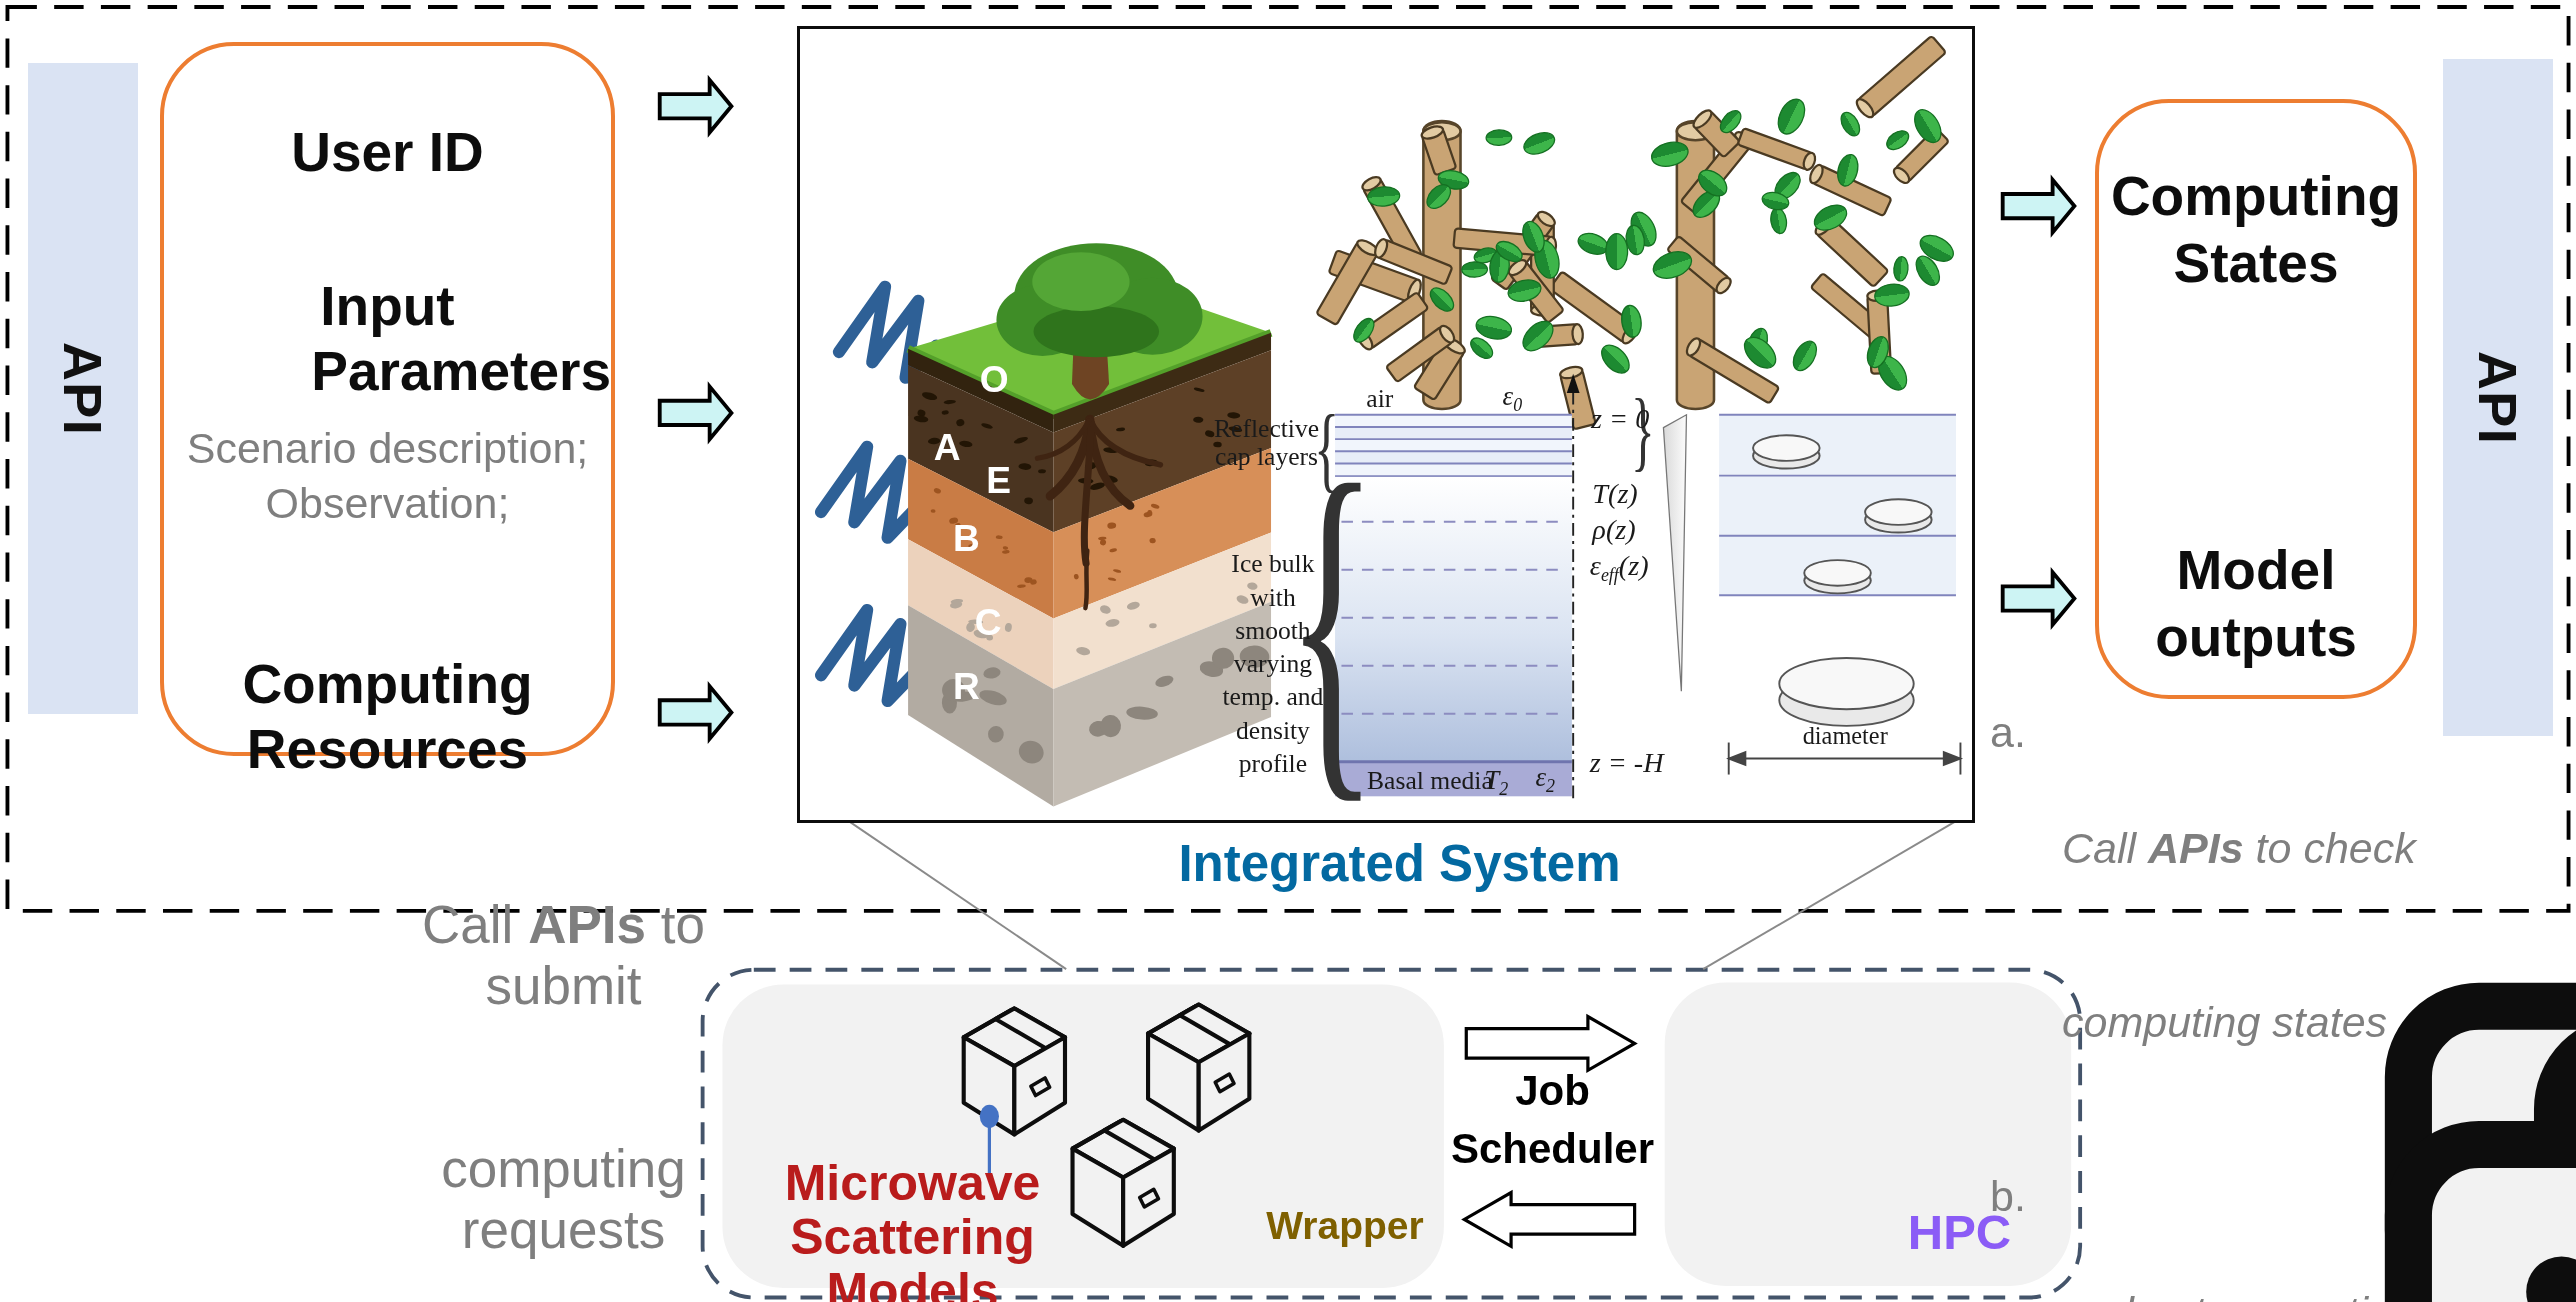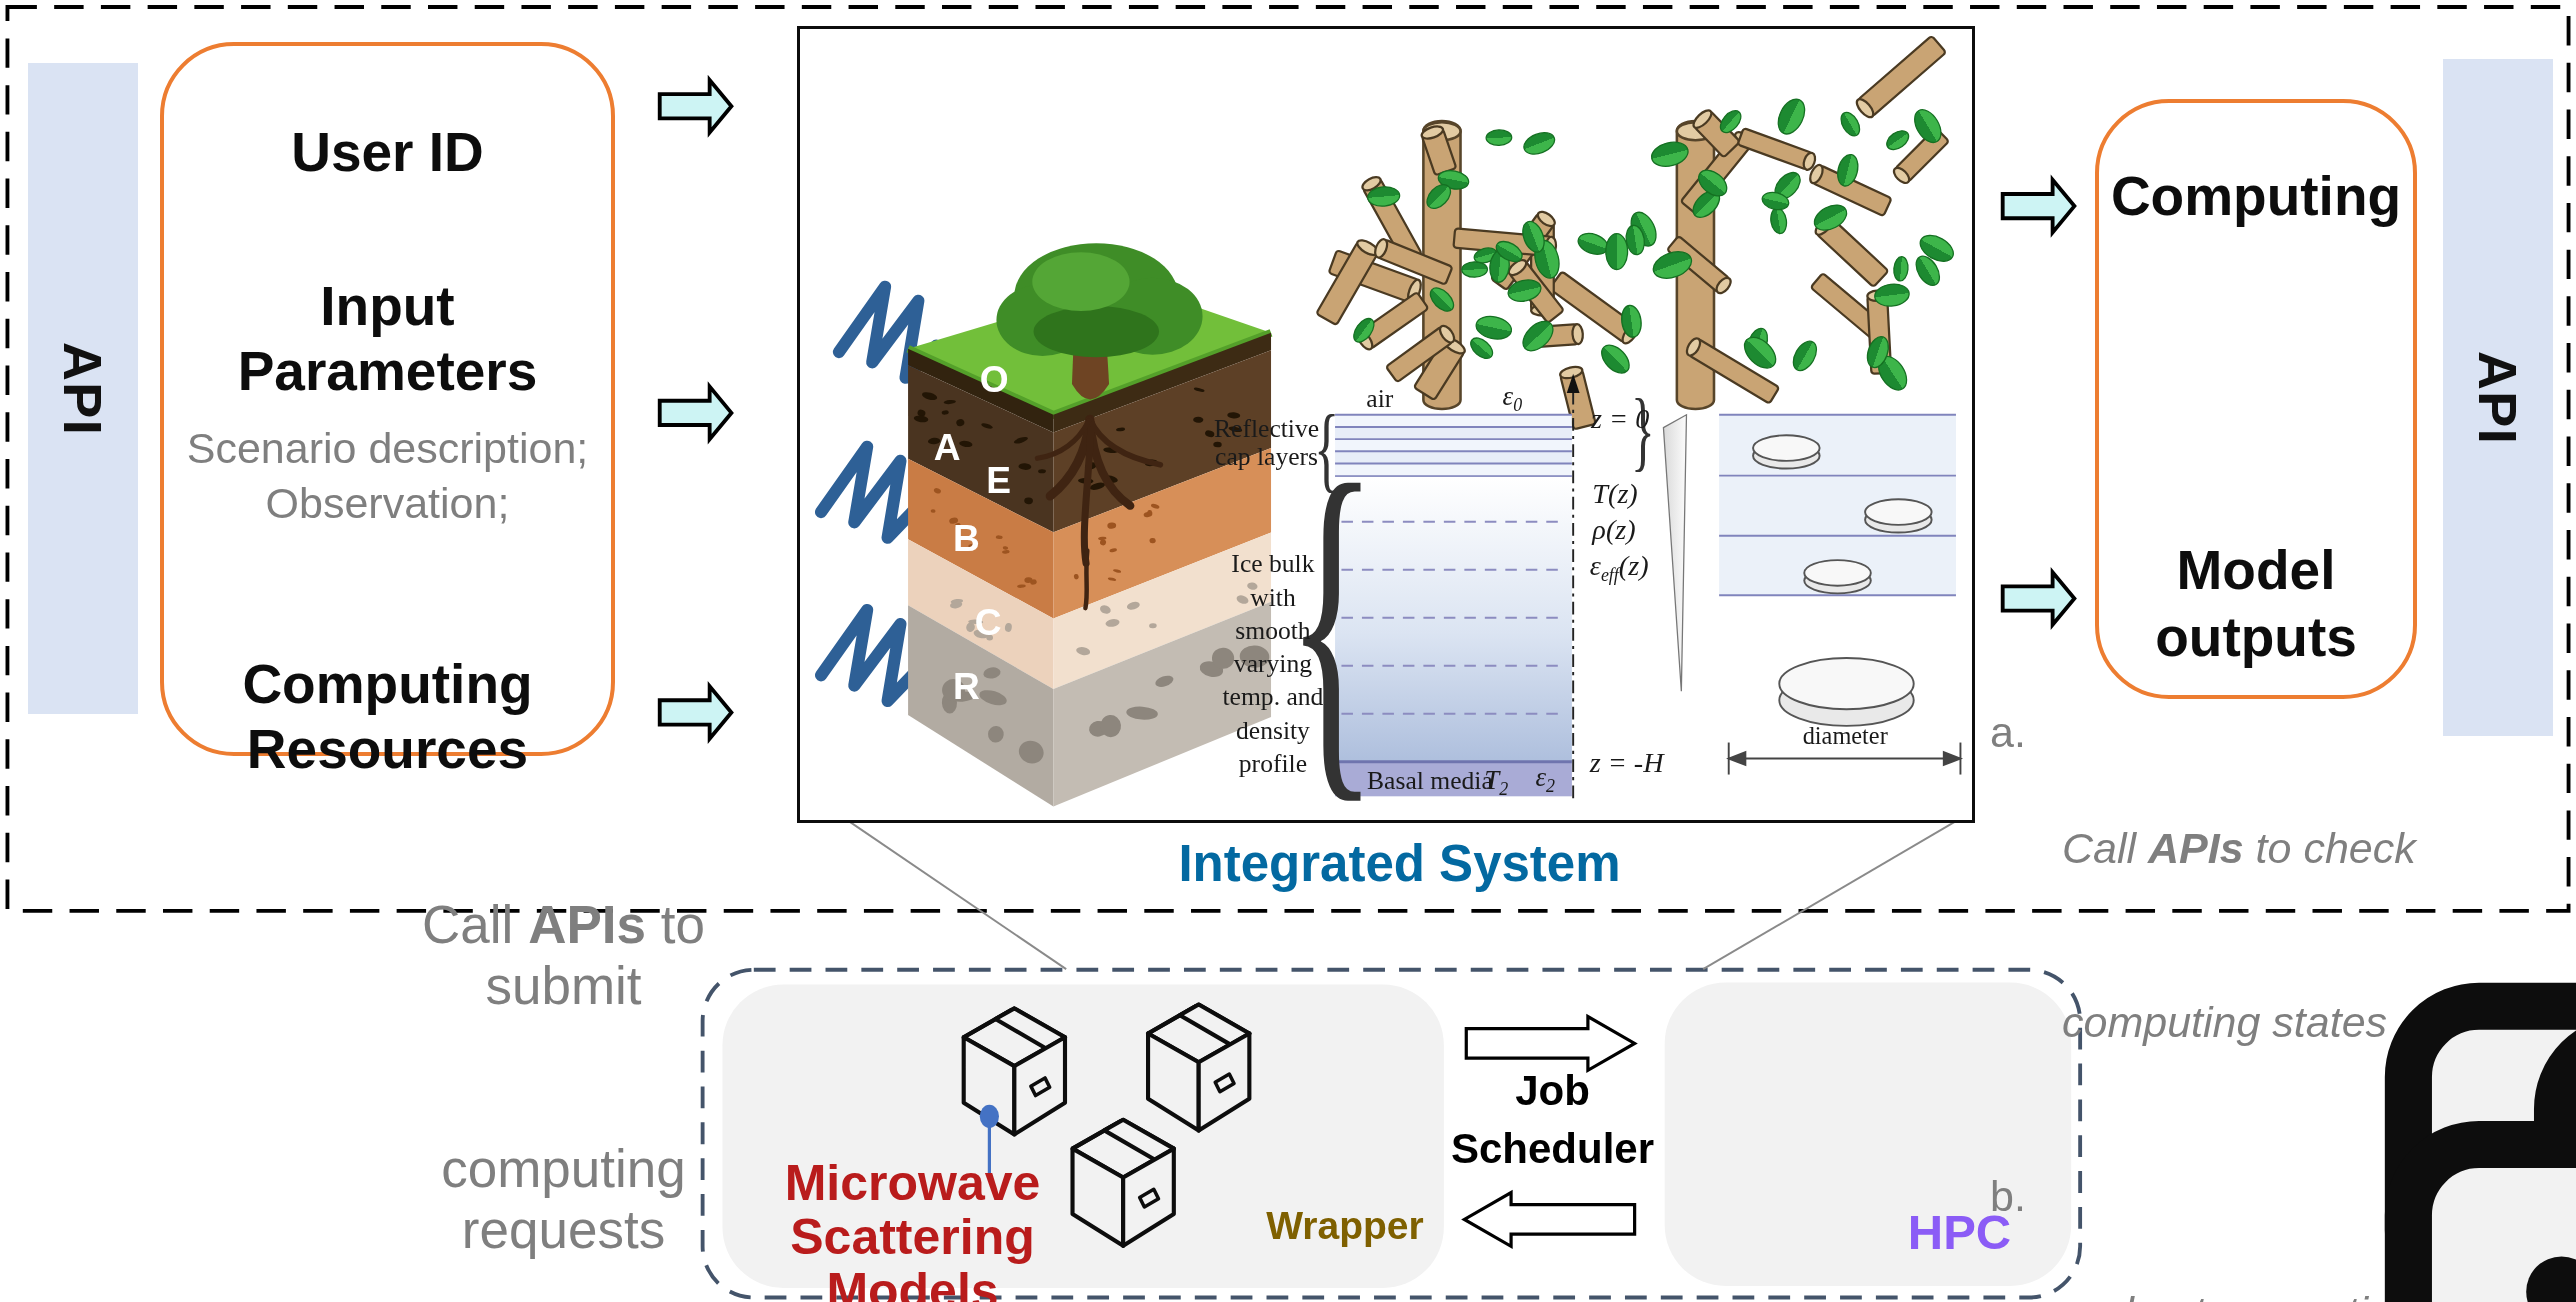--- a/index.html
+++ b/index.html
@@ -73,21 +73,21 @@
     </g>
   </svg>
 
   <div class="api-bar" style="left:27.5px;top:63px;width:110px;height:651px;">
     <span>API</span>
   </div>
 
   <div class="o-box" style="left:160px;top:42px;width:447px;height:706px;">
     <div class="line t-big" style="top:228px;">Input</div>
     <div class="line t-big" style="top:74px;">User ID</div>
-    <div class="line t-big" style="top:293px;">Parameters</div>
+    <div class="line t-big" style="top:293px;text-align:right;">Parameters</div>
     <div class="line t-gray" style="top:378px;">Scenario description;</div>
     <div class="line t-gray" style="top:433px;">Observation;</div>
     <div class="line t-big" style="top:606px;">Computing</div>
     <div class="line t-big" style="top:671px;">Resources</div>
   </div>
 
   <div class="caption" style="left:346px;top:772px;width:435px;">
     <div><span>Call </span><b>APIs</b><span> to submit</span></div>
     <div>computing requests</div>
   </div>
@@ -535,20 +535,21 @@
     <g>
       <rect x="2600" y="1535" width="635" height="474" rx="95" fill="#F2F2F2"></rect>
       <use href="#rack" transform="translate(2725,1572) scale(0.95)"></use>
       <use href="#rack" transform="translate(2958,1622) scale(0.95)"></use>
       <use href="#rack" transform="translate(2725,1788) scale(0.95)"></use>
     </g>
   </svg>
 
   <div class="o-box" style="left:2095px;top:99px;width:314px;height:592px;">
     <div class="line t-big" style="top:61px;">Computing</div>
+    <div class="line t-big" style="top:128px;">States</div>
     <div class="line t-big" style="top:435px;">Model</div>
     <div class="line t-big" style="top:502px;">outputs</div>
   </div>
 
   <div class="api-bar" style="left:2443px;top:59px;width:110px;height:677px;">
     <span>API</span>
   </div>
 
   <div id="caption-right">
     <div class="row">

